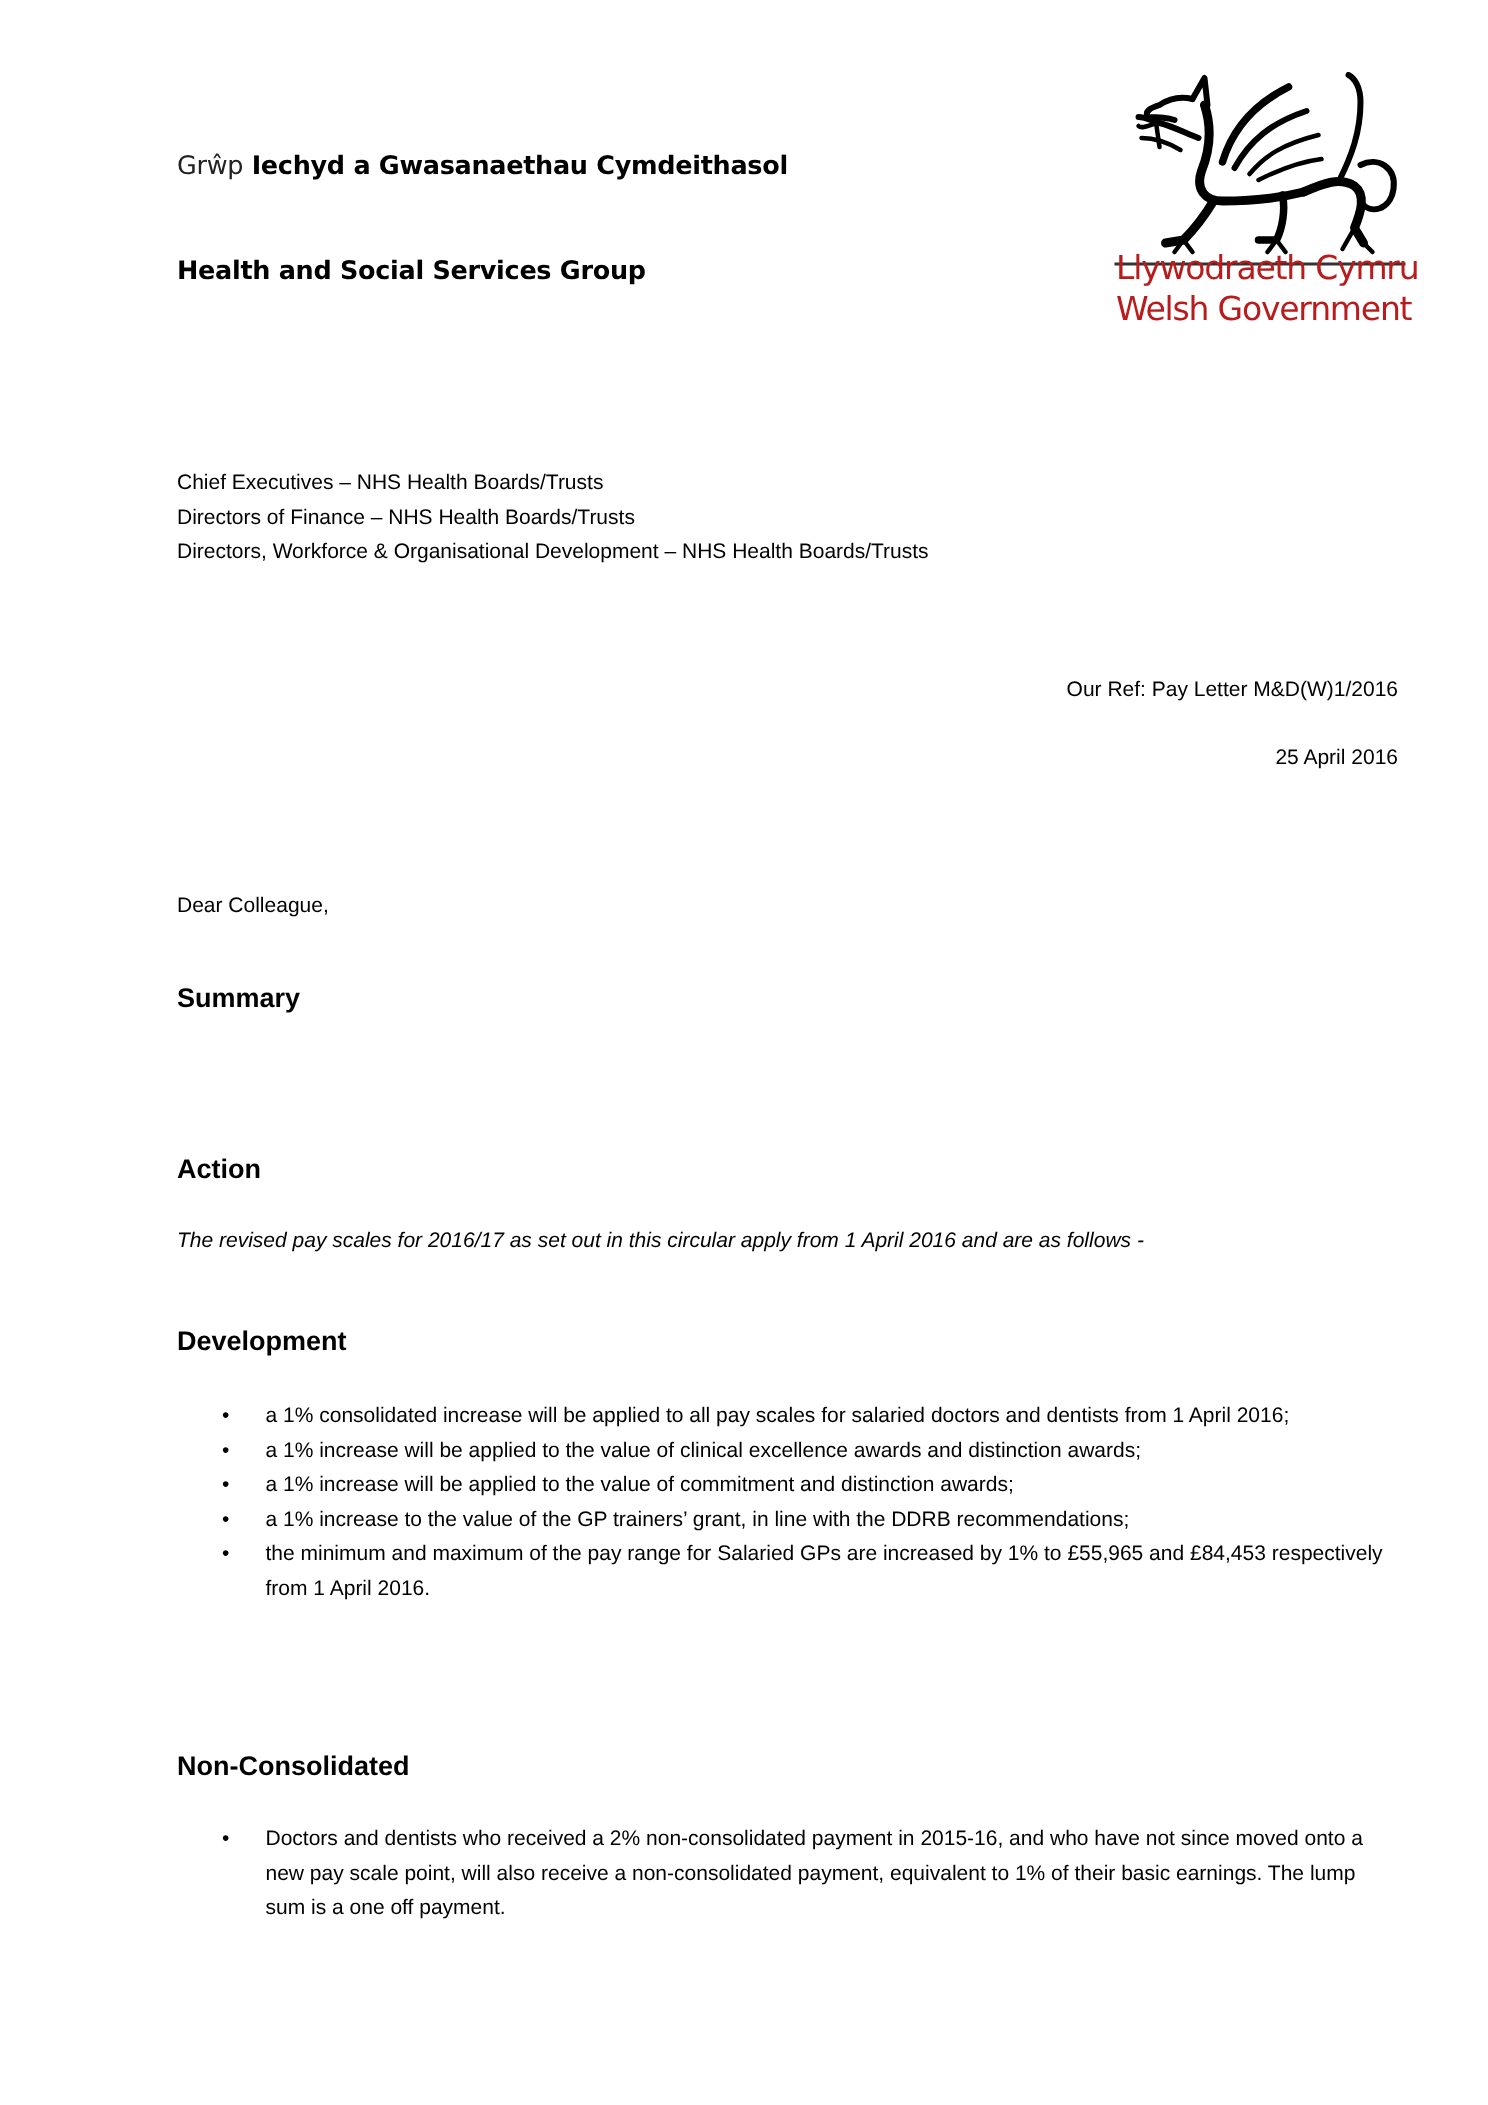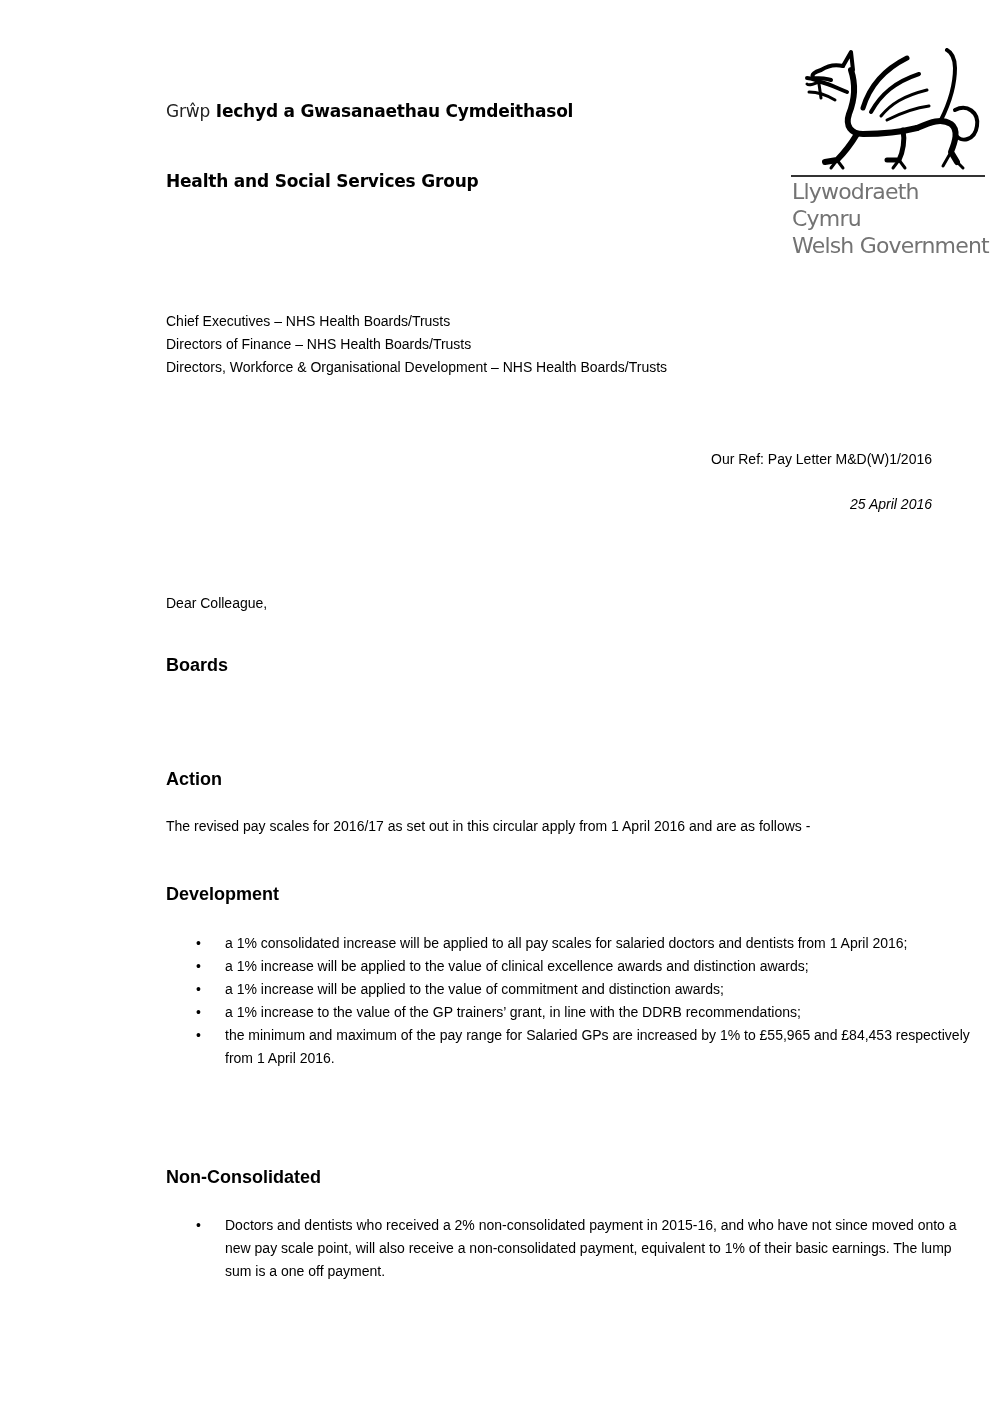--- a/index.html
+++ b/index.html
@@ -1,26 +1,26 @@
 <!DOCTYPE html>
 <html><head>
 <meta charset="utf-8">
 <style>
   html, body { margin: 0; padding: 0; background: #ffffff; }
   body { width: 992px; height: 1403px; position: relative; overflow: hidden; color: #000; }
-  .page { position: absolute; inset: 0; margin-left: 48px; }
+  .page { position: absolute; inset: 0; }
   .abs { position: absolute; }
   .hdr { font-family: "DejaVu Sans", sans-serif; font-size: 17px; font-weight: bold; letter-spacing: -0.2px; }
   .hdr .grwp { font-weight: normal; color: #222; }
   .body-text { font-family: "Liberation Sans", sans-serif; font-size: 14px; line-height: 23px; }
   .heading { font-family: "Liberation Sans", sans-serif; font-size: 18px; font-weight: bold; }
   .right { }
   .logo { position: absolute; left: 743px; top: 48px; width: 195px; height: 195px; }
   .logo-rule { position: absolute; left: 743px; top: 175px; width: 194px; height: 2px; background: #333; }
-  .logo-text { position: absolute; left: 744px; top: 178px; font-family: "DejaVu Sans", sans-serif; font-size: 22px; line-height: 27px; letter-spacing: -0.8px; color: #737373; }
+  .logo-text { position: absolute; left: 744px; top: 166px; font-family: "DejaVu Sans", sans-serif; font-size: 22px; line-height: 27px; letter-spacing: -0.8px; color: #b91c1c; }
   ul.bullets { margin: 0; padding: 0; list-style: none; }
   ul.bullets li { position: relative; padding-left: 59px; }
   ul.bullets li .dot { position: absolute; left: 30px; top: 0; }
 </style>
 </head>
 <body>
 
 <div class="page">
 
   <div class="abs hdr" style="left:118px; top:101px;">
@@ -68,28 +68,28 @@
     <div>Welsh Government</div>
   </div>
 
   <div class="abs body-text" style="left:118px; top:310px;">
     <div>Chief Executives – NHS Health Boards/Trusts</div>
     <div>Directors of Finance – NHS Health Boards/Trusts</div>
     <div>Directors, Workforce &amp; Organisational Development – NHS Health Boards/Trusts</div>
   </div>
 
   <div class="abs body-text right" style="right:60px; top:448px;">Our Ref: Pay Letter M&amp;D(W)1/2016</div>
-  <div class="abs body-text right" style="right:60px; top:493px;font-style:italic;">25 April 2016</div>
+  <div class="abs body-text right" style="right:60px; top:493px;">25 April 2016</div>
 
   <div class="abs body-text" style="left:118px; top:592px;">Dear Colleague,</div>
 
-  <div class="abs heading" style="left:118px; top:655px;">Boards</div>
+  <div class="abs heading" style="left:118px; top:655px;">Summary</div>
 
   <div class="abs heading" style="left:118px; top:769px;">Action</div>
-  <div class="abs body-text" style="left:118px; top:815px; width:800px;">The revised pay scales for 2016/17 as set out in this circular apply from 1 April 2016 and are as follows -</div>
+  <div class="abs body-text" style="left:118px; top:815px; width:800px;font-style:italic;">The revised pay scales for 2016/17 as set out in this circular apply from 1 April 2016 and are as follows -</div>
 
   <div class="abs heading" style="left:118px; top:884px;">Development</div>
   <ul class="abs bullets body-text" style="left:118px; top:932px; width:812px;">
     <li><span class="dot">•</span><span>a 1% consolidated increase will be applied to all pay scales for salaried  doctors and dentists from 1 April 2016;</span></li>
     <li><span class="dot">•</span><span>a 1% increase will be applied to the value of clinical excellence awards and distinction awards;</span></li>
     <li><span class="dot">•</span><span>a 1% increase will be applied to the value of commitment and distinction awards;</span></li>
     <li><span class="dot">•</span><span>a 1% increase to the value of the GP trainers’ grant, in line with the DDRB recommendations;</span></li>
     <li><span class="dot">•</span><span>the minimum and maximum of the pay range for Salaried GPs are increased by 1% to £55,965 and £84,453 respectively from 1 April 2016.</span></li>
   </ul>
 

